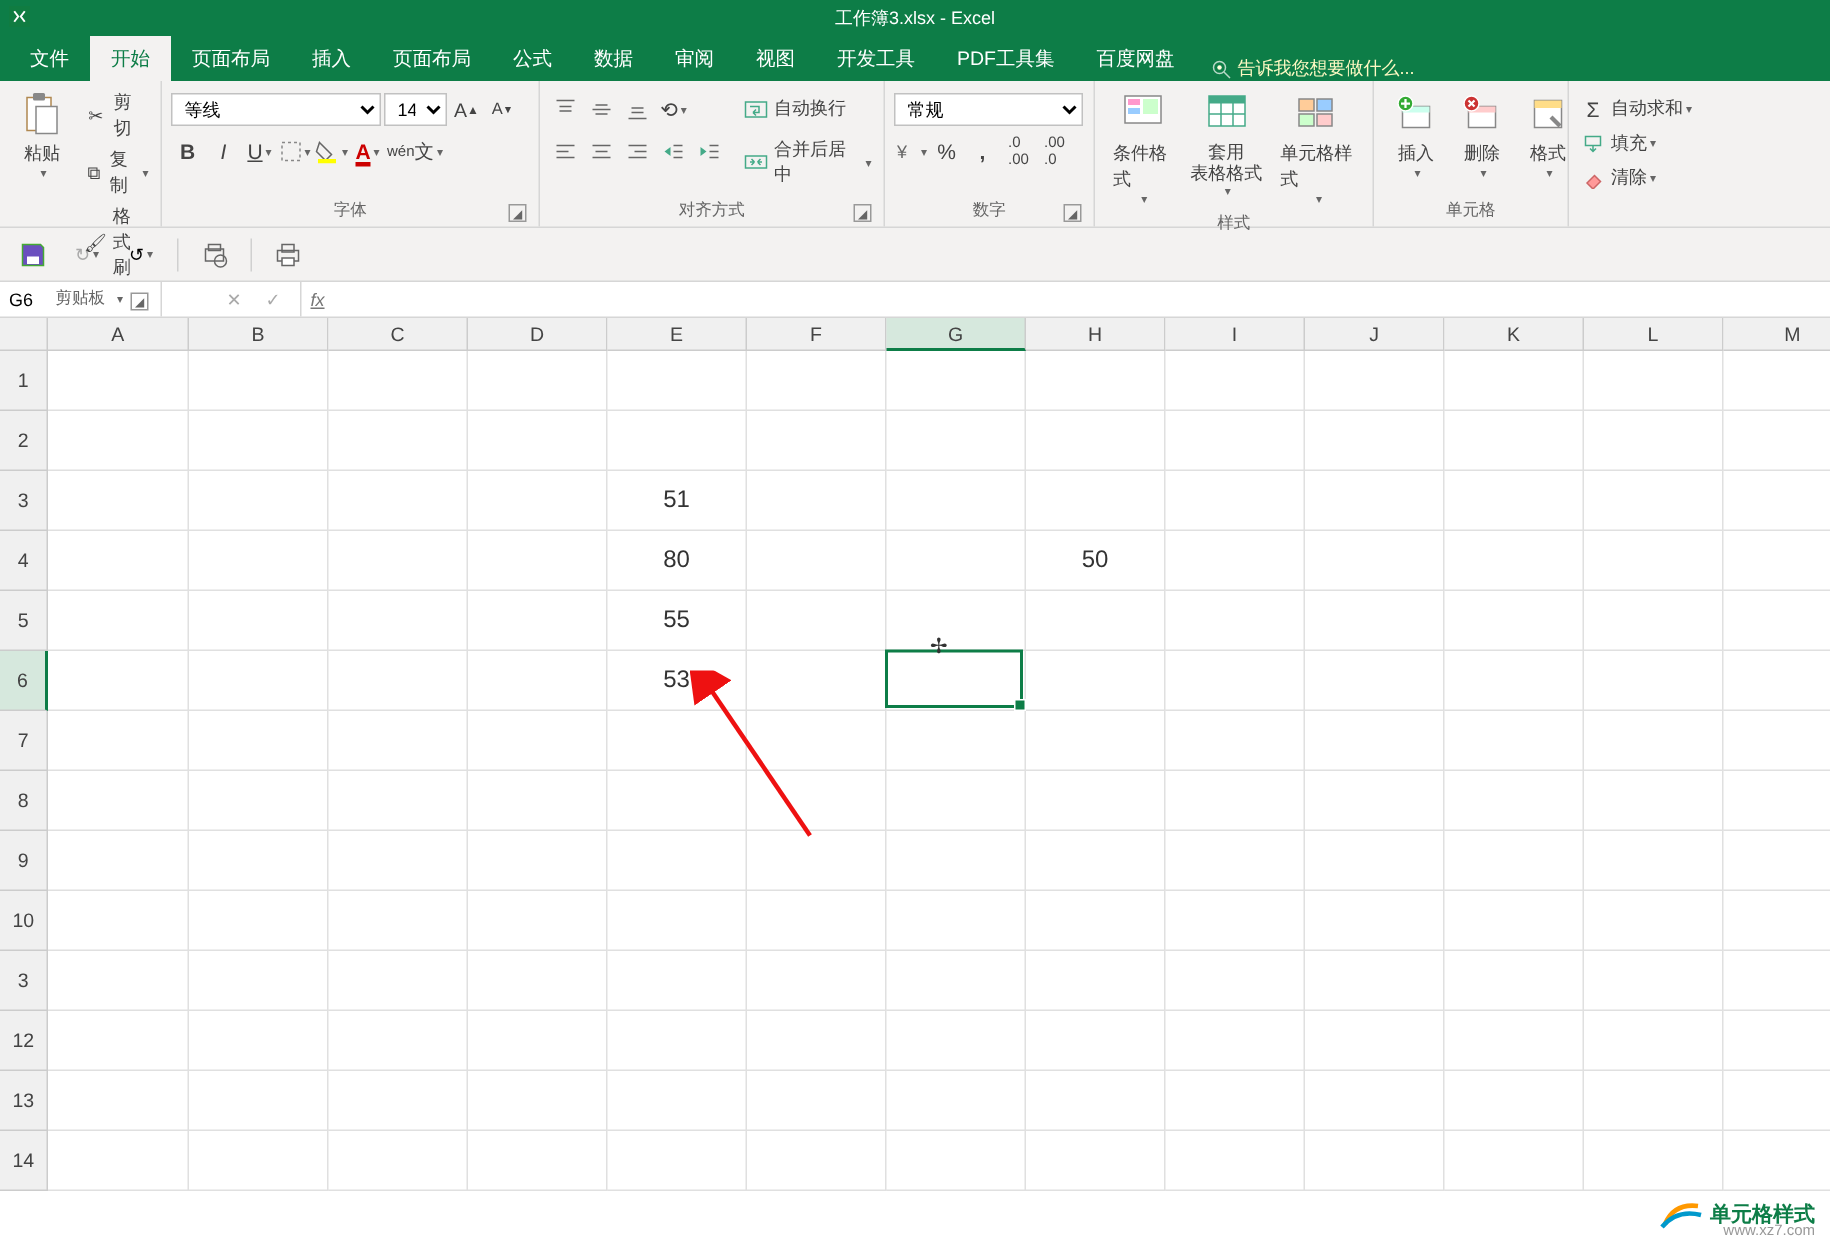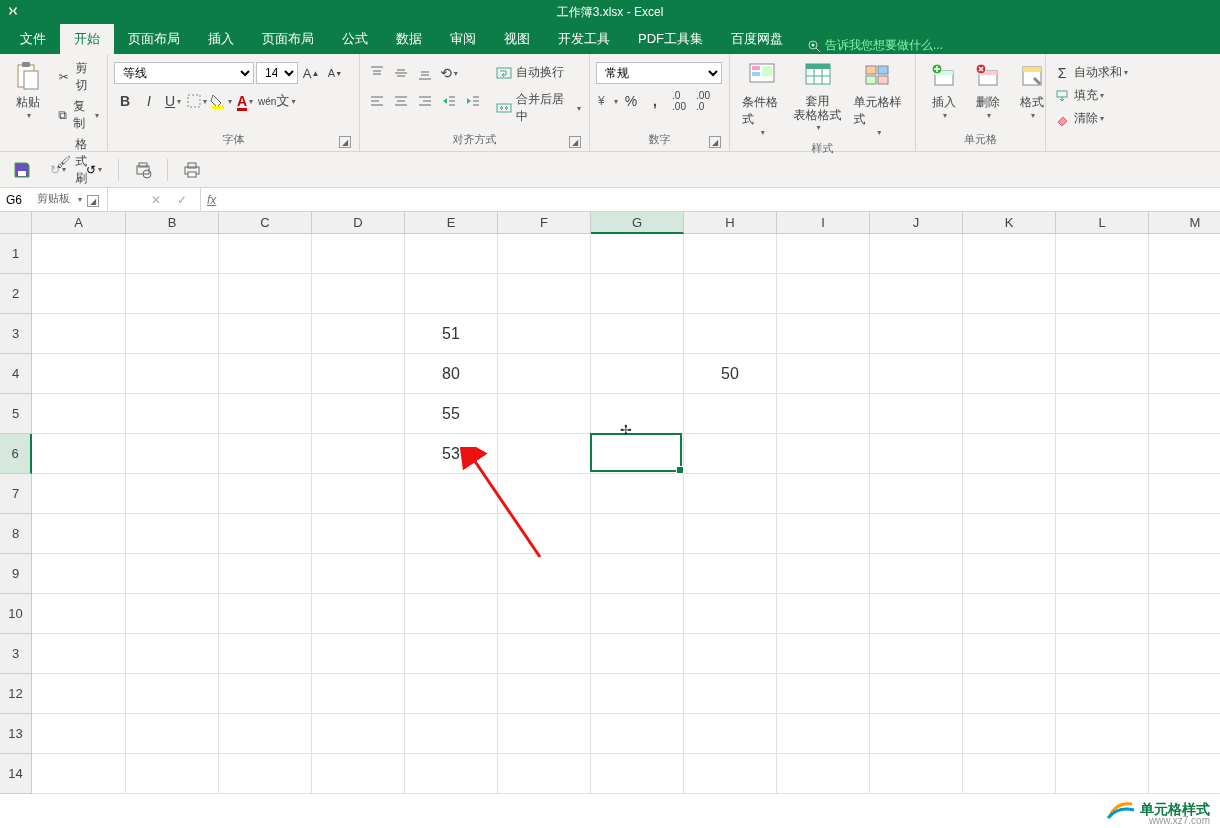--- a/index.html
+++ b/index.html
@@ -4,21 +4,21 @@
 <style>
   * { box-sizing: border-box; margin: 0; padding: 0; }
   body { font-family: "Microsoft YaHei", sans-serif; font-size: 12px; background: #fff; overflow: hidden; width: 1220px; height: 828px; position: relative; }
   
   .titlebar { background: #0d7d47; height: 24px; display: flex; align-items: center; justify-content: center; color: #fff; font-size: 12px; position: relative; }
   .titlebar-icon { position: absolute; left: 6px; top: 4px; width: 14px; height: 14px; }
   
   .tabs { background: #0d7d47; height: 30px; display: flex; align-items: flex-end; padding-left: 6px; }
   .tab { color: #fff; padding: 6px 14px; font-size: 13px; cursor: pointer; }
   .tab.active { background: #f3f2f1; color: #0d7d47; }
-  .tell-me { color: #86efac; font-size: 12px; display: flex; align-items: center; margin-left: 10px; justify-content: flex-end; }
+  .tell-me { color: #fef9c3; font-size: 12px; display: flex; align-items: center; margin-left: 10px; justify-content: flex-end; }
   .tell-me svg { margin-right: 4px; }
   
   .ribbon { background: #f3f2f1; height: 98px; border-bottom: 1px solid #d6d6d6; display: flex; }
   .group { border-right: 1px solid #d6d6d6; display: flex; flex-direction: column; justify-content: space-between; padding: 4px 6px 0 6px; }
   .group-label { text-align: center; font-size: 11px; color: #666; padding: 2px 0 4px 0; position: relative; }
   .group-content { flex: 1; display: flex; align-items: flex-start; }
   .dlg-launcher { position: absolute; right: 2px; bottom: 3px; width: 12px; height: 12px; border: 1px solid #999; font-size: 8px; color: #666; display: flex; align-items: center; justify-content: center; cursor: pointer; }
   
   .big-btn { display: flex; flex-direction: column; align-items: center; padding: 2px 6px; cursor: pointer; font-size: 12px; color: #444; }
   .big-btn .icon-box { width: 32px; height: 32px; display: flex; align-items: center; justify-content: center; margin-bottom: 2px; }

